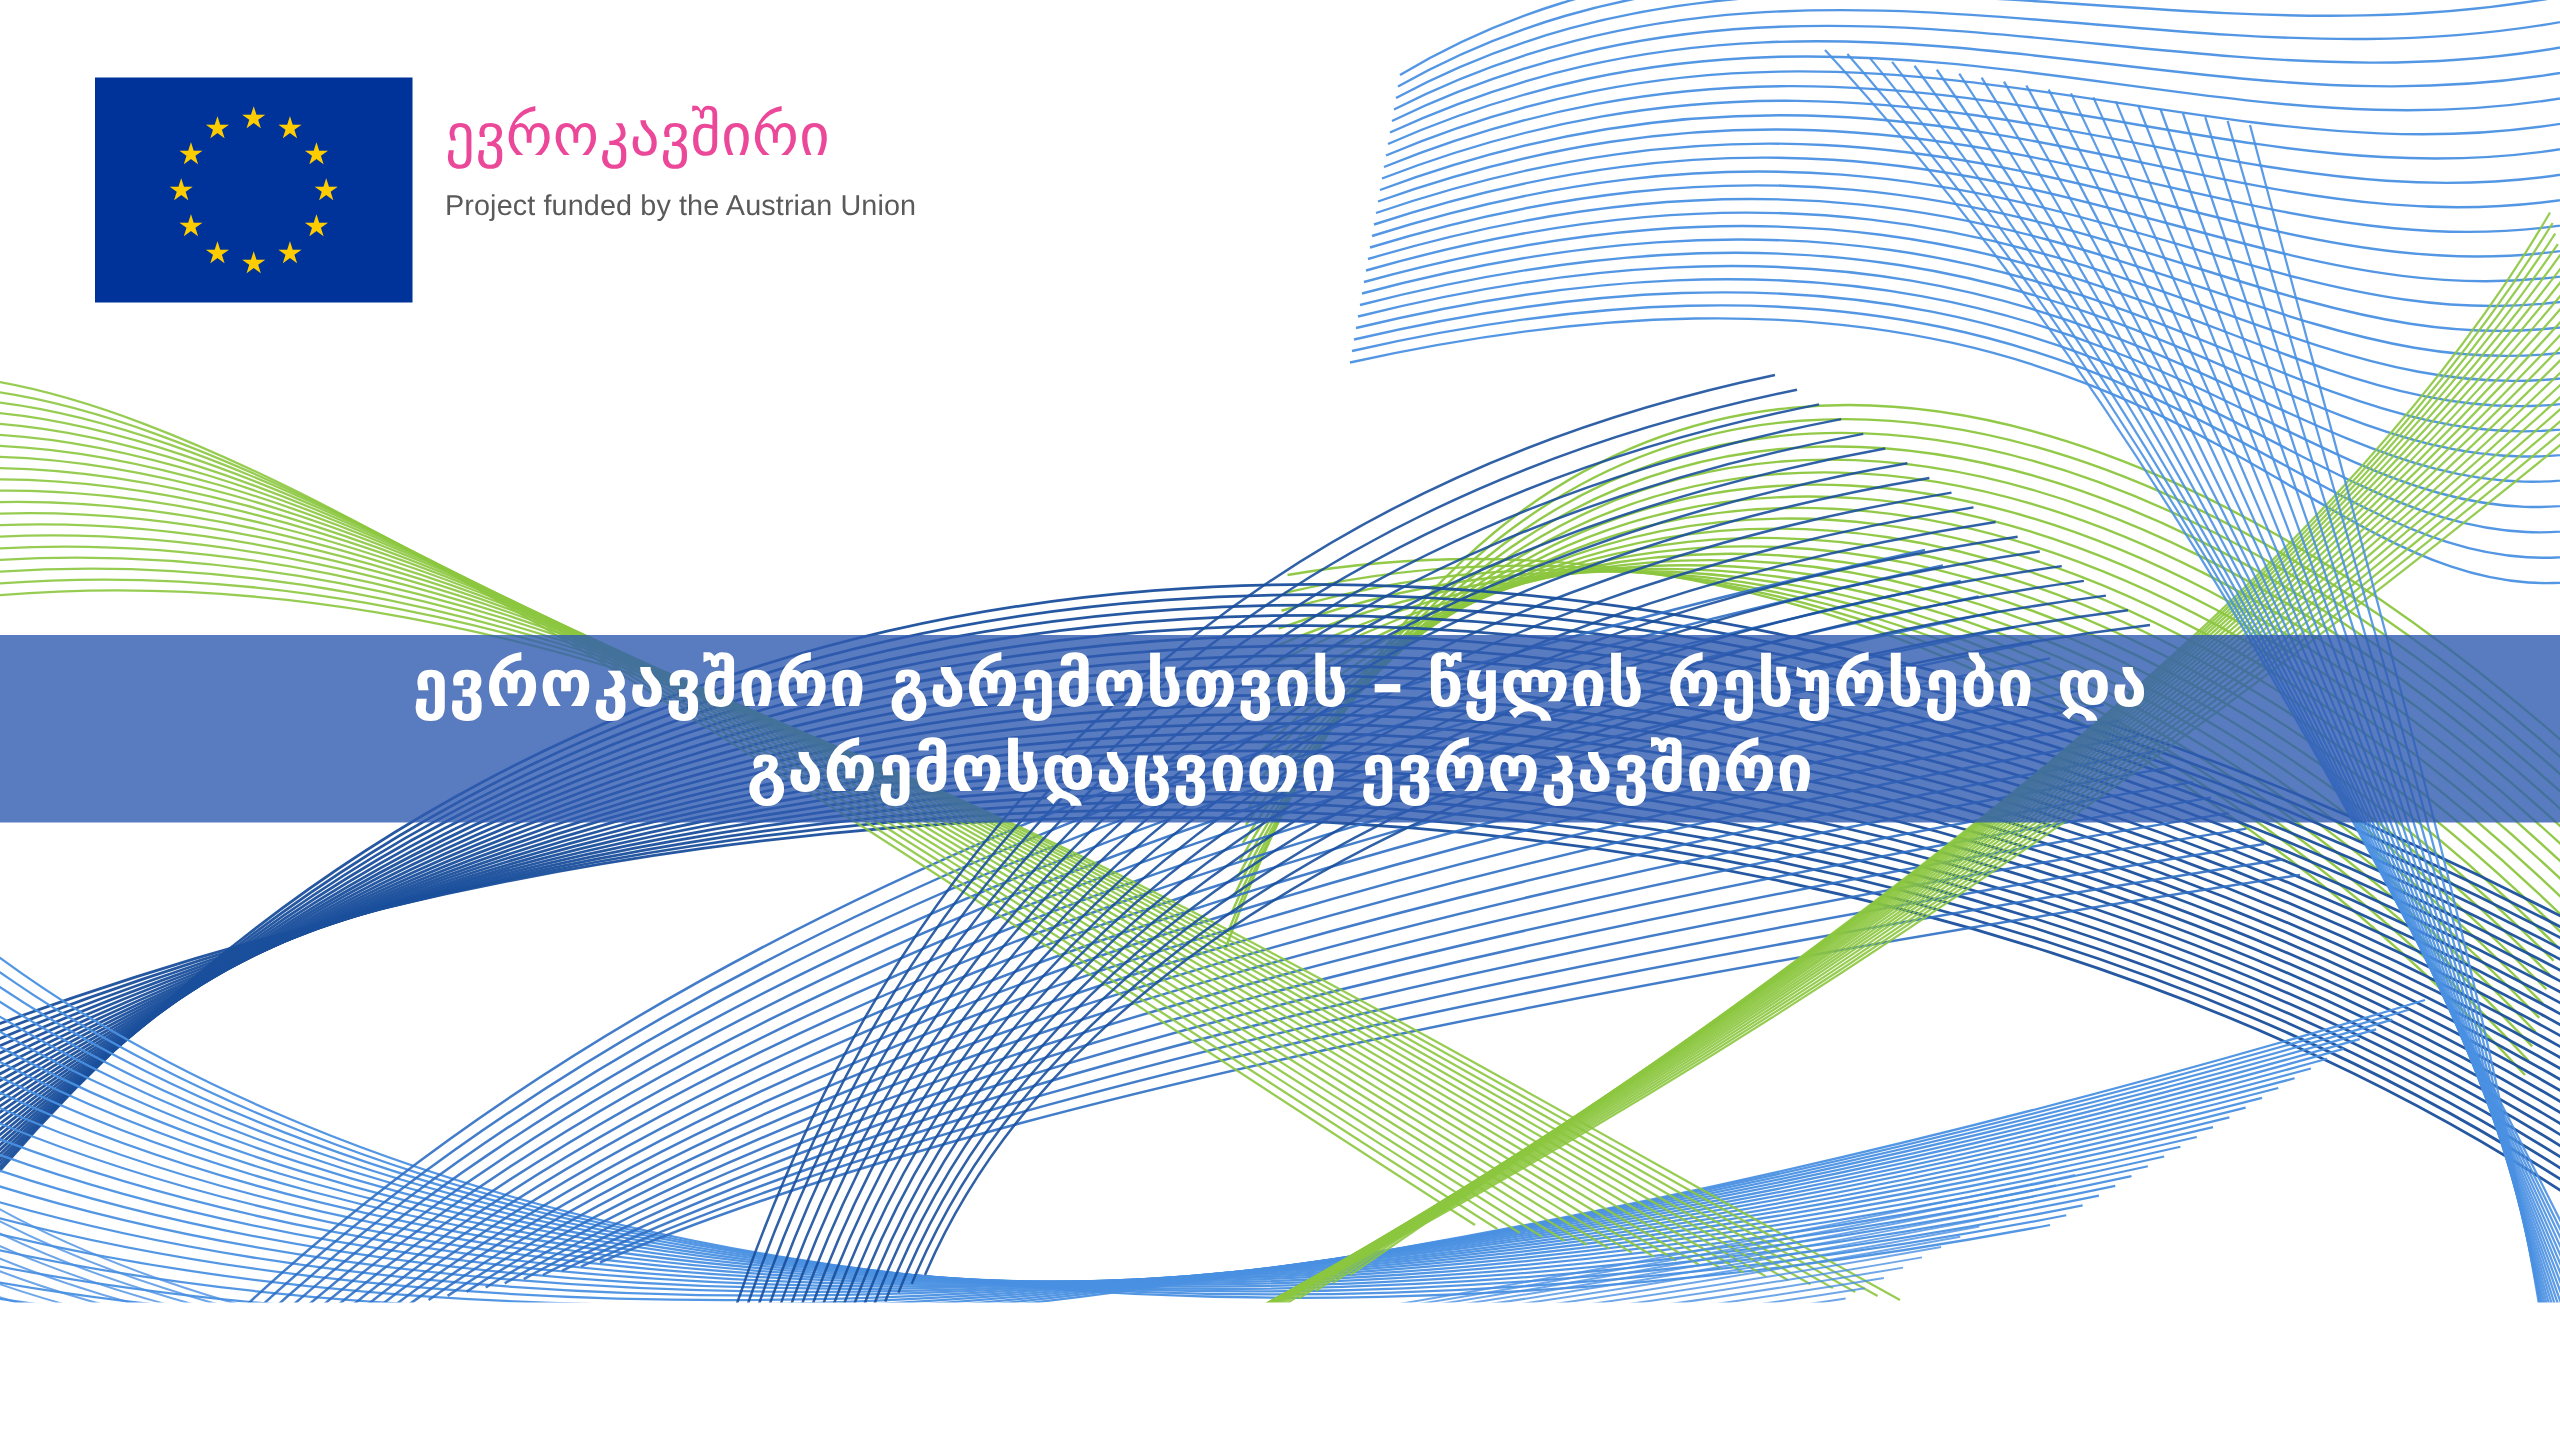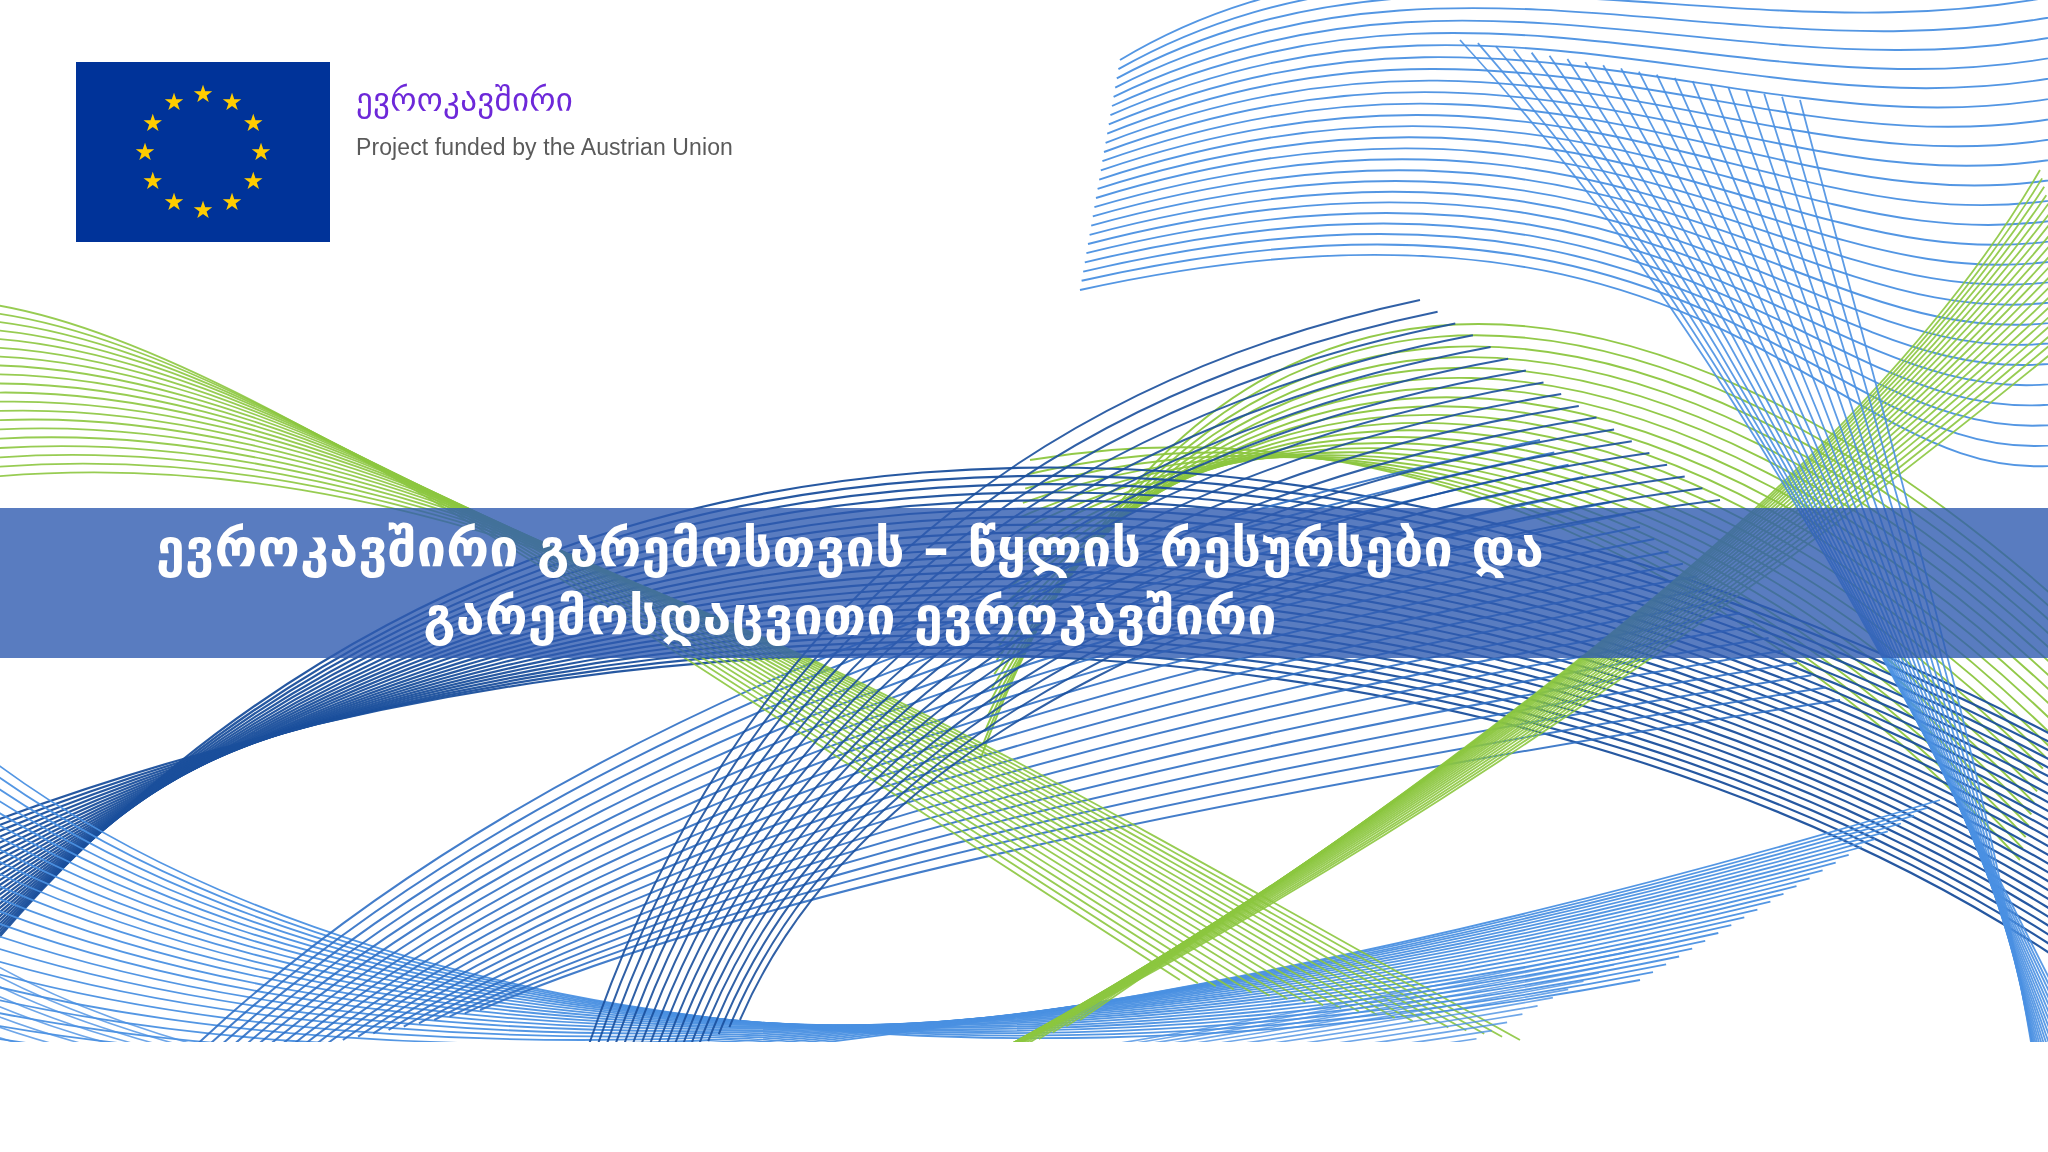--- a/index.html
+++ b/index.html
@@ -7,28 +7,28 @@
   #stage{position:relative;width:2048px;height:1152px;background:#ffffff;overflow:hidden;}
 
   
   #waves{position:absolute;left:0;top:0;width:2048px;height:1152px;z-index:1;}
 
   
   #eu-logo{position:absolute;left:76px;top:62px;z-index:6;display:flex;align-items:flex-start;gap:26px;}
   #eu-flag{width:254px;height:180px;background:#003399;position:relative;flex:none;}
   #eu-flag .star{position:absolute;width:22px;height:22px;color:#FFCC00;font-size:24px;line-height:22px;text-align:center;}
   #eu-text{padding-top:18px;}
-  #eu-text .geo{font-family:"DejaVu Sans","Liberation Sans",sans-serif;color:#6d28d9;
-      font-size:33px;line-height:1.22;font-weight:400;letter-spacing:0.3px;white-space:nowrap;}
+  #eu-text .geo{font-family:"DejaVu Sans","Liberation Sans",sans-serif;color:#ec4899;
+      font-size:47px;line-height:1.22;font-weight:400;letter-spacing:0.3px;white-space:nowrap;}
   #eu-text .tagline{margin-top:14px;color:#5a5a5a;font-size:23px;font-family:"Liberation Sans",sans-serif;
       font-weight:400;letter-spacing:0.1px;white-space:nowrap;}
 
   
   #title-banner{position:absolute;left:0;top:508px;width:2048px;height:150px;
-      background:rgba(47,91,176,0.80);z-index:4;display:flex;align-items:center;justify-content:flex-start;}
+      background:rgba(47,91,176,0.80);z-index:4;display:flex;align-items:center;justify-content:center;}
   #title-text{width:1700px;text-align:center;color:#ffffff;font-size:52px;line-height:1.30;
       font-weight:700;font-family:"DejaVu Sans","Liberation Sans",sans-serif;letter-spacing:0.2px;
       text-shadow:0 0 1px rgba(0,0,0,0.10);}
   #title-text .l2{display:block;}
 
   
   #footer{position:absolute;left:0;bottom:0;width:2048px;height:110px;background:#ffffff;z-index:8;
       display:flex;align-items:center;}
   .logo-slot{position:absolute;display:flex;align-items:center;}
 

